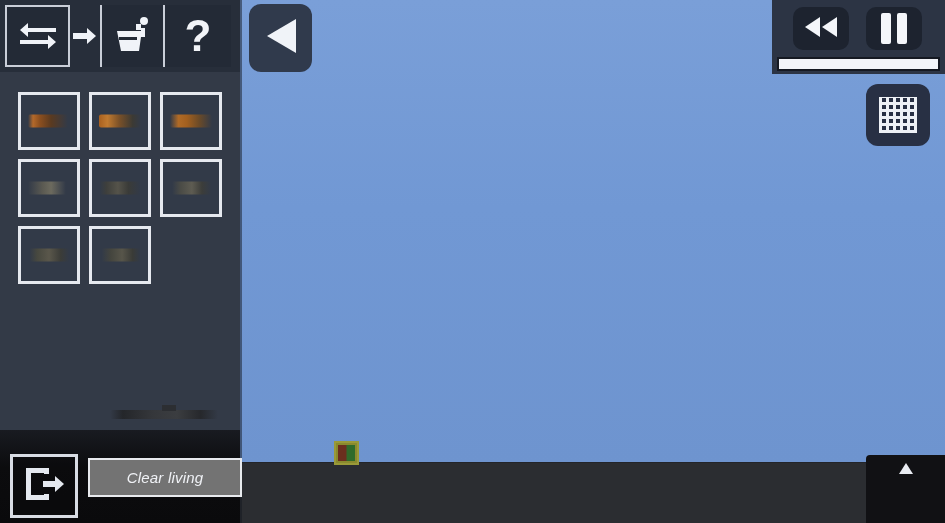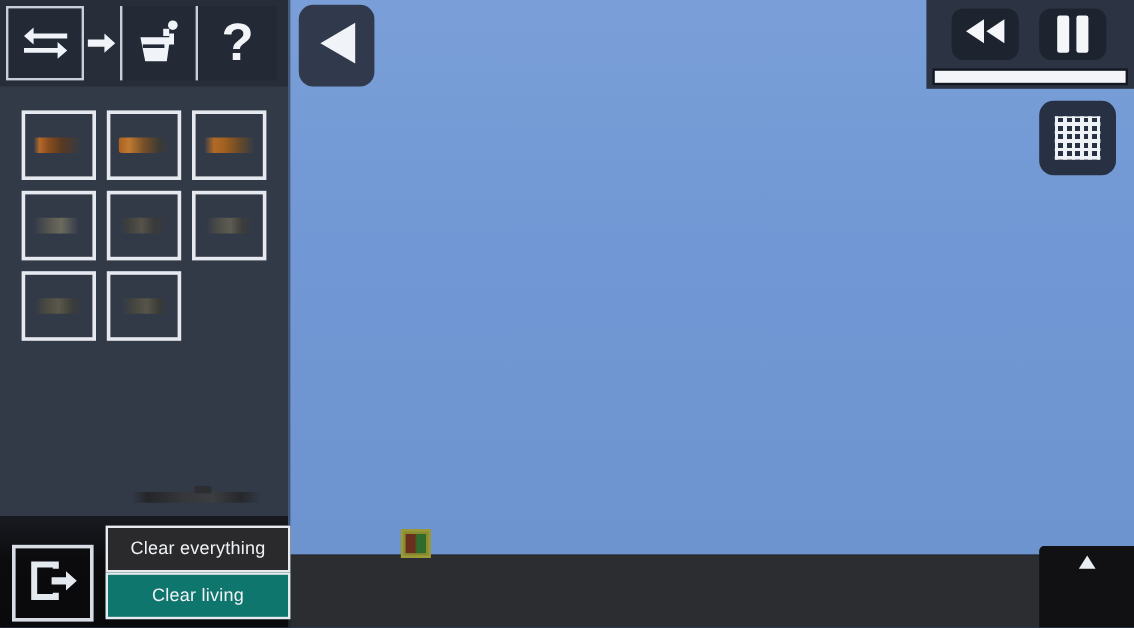--- a/index.html
+++ b/index.html
@@ -197,22 +197,23 @@
     background: #2a2a2c;
     border: 2px solid #e8eaee;
     color: #f0f2f6;
     font-size: 15px;
     display: flex;
     align-items: center;
     justify-content: center;
     letter-spacing: 0.2px;
   }
   #clear-living-btn {
-    margin-top: 0;
-    background: #0f766e;
+    margin-top: 20px;
+    background: #737373;
+    font-style: italic;
   }
 
   
   #back-btn {
     position: absolute;
     left: 249px; top: 4px;
     width: 63px; height: 68px;
     background: #303a4c;
     border-radius: 12px;
     display: flex;
@@ -419,22 +420,19 @@
     <div id="exit-btn">
       <span>
         <svg width="42" height="38" viewBox="0 0 42 38">
           <path d="M3,3 L26,3 L26,9 L21,9 L21,8 L8,8 L8,30 L21,30 L21,29 L26,29 L26,35 L3,35 Z" fill="#e4e8ef"></path>
           <path d="M20,16 L32,16 L32,11 L41,19 L32,27 L32,22 L20,22 Z" fill="#e4e8ef"></path>
         </svg>
       </span>
     </div>
 
     <div id="clear-group">
-      <div class="clear-btn" id="clear-everything-btn">
-        <span>Clear everything</span>
-      </div>
       <div class="clear-btn" id="clear-living-btn">
         <span>Clear living</span>
       </div>
     </div>
 
   </div>
 </div>
 
 </body></html>

